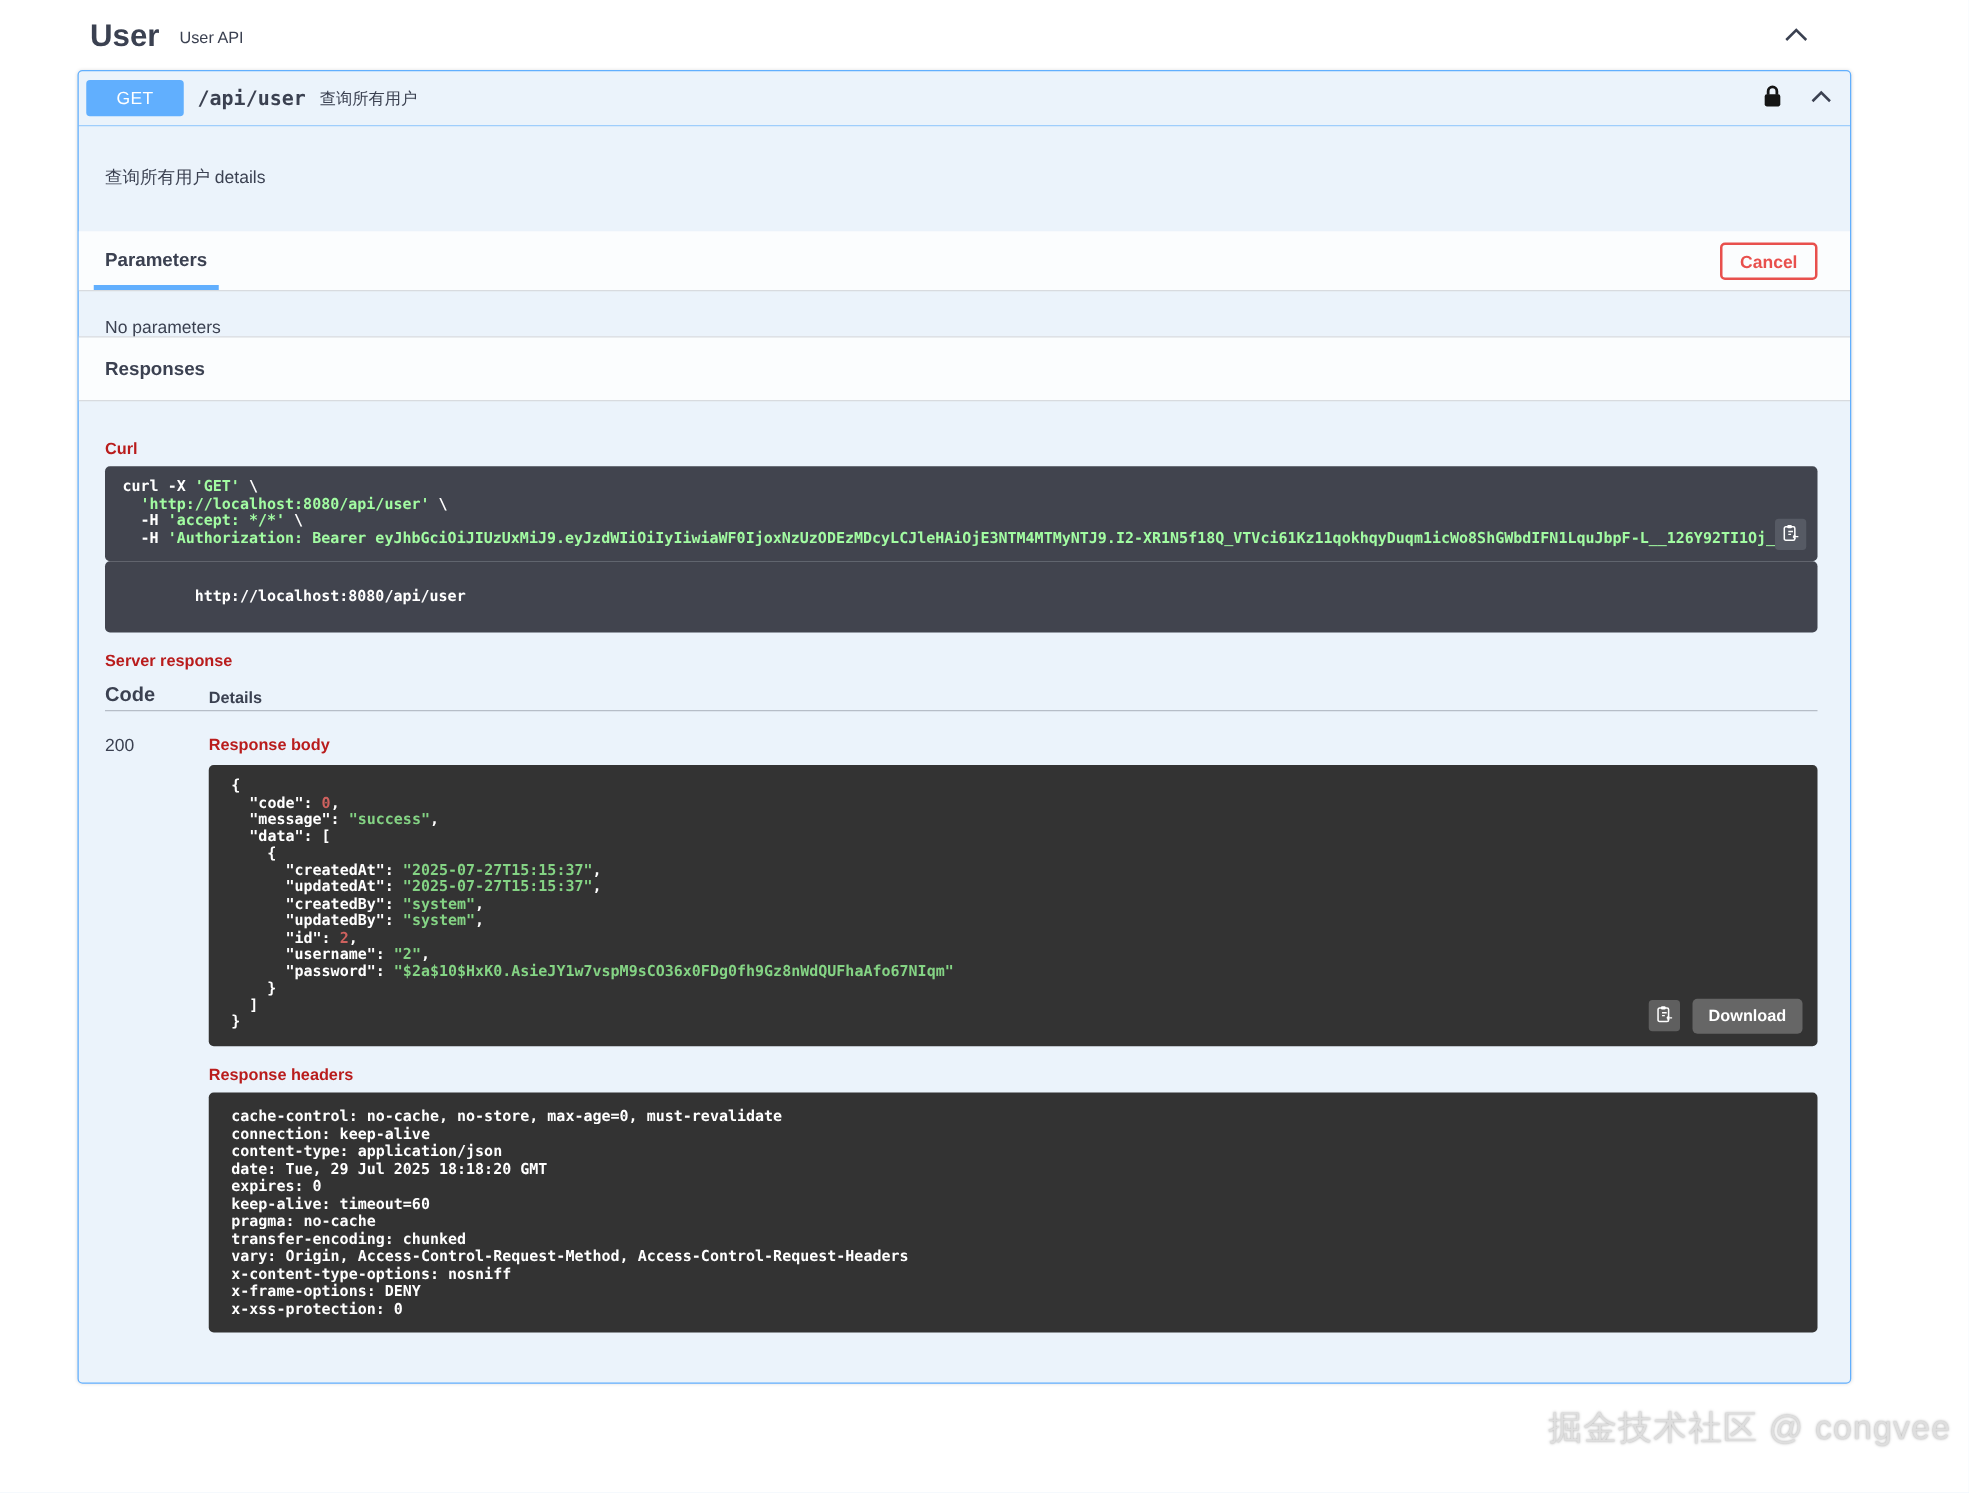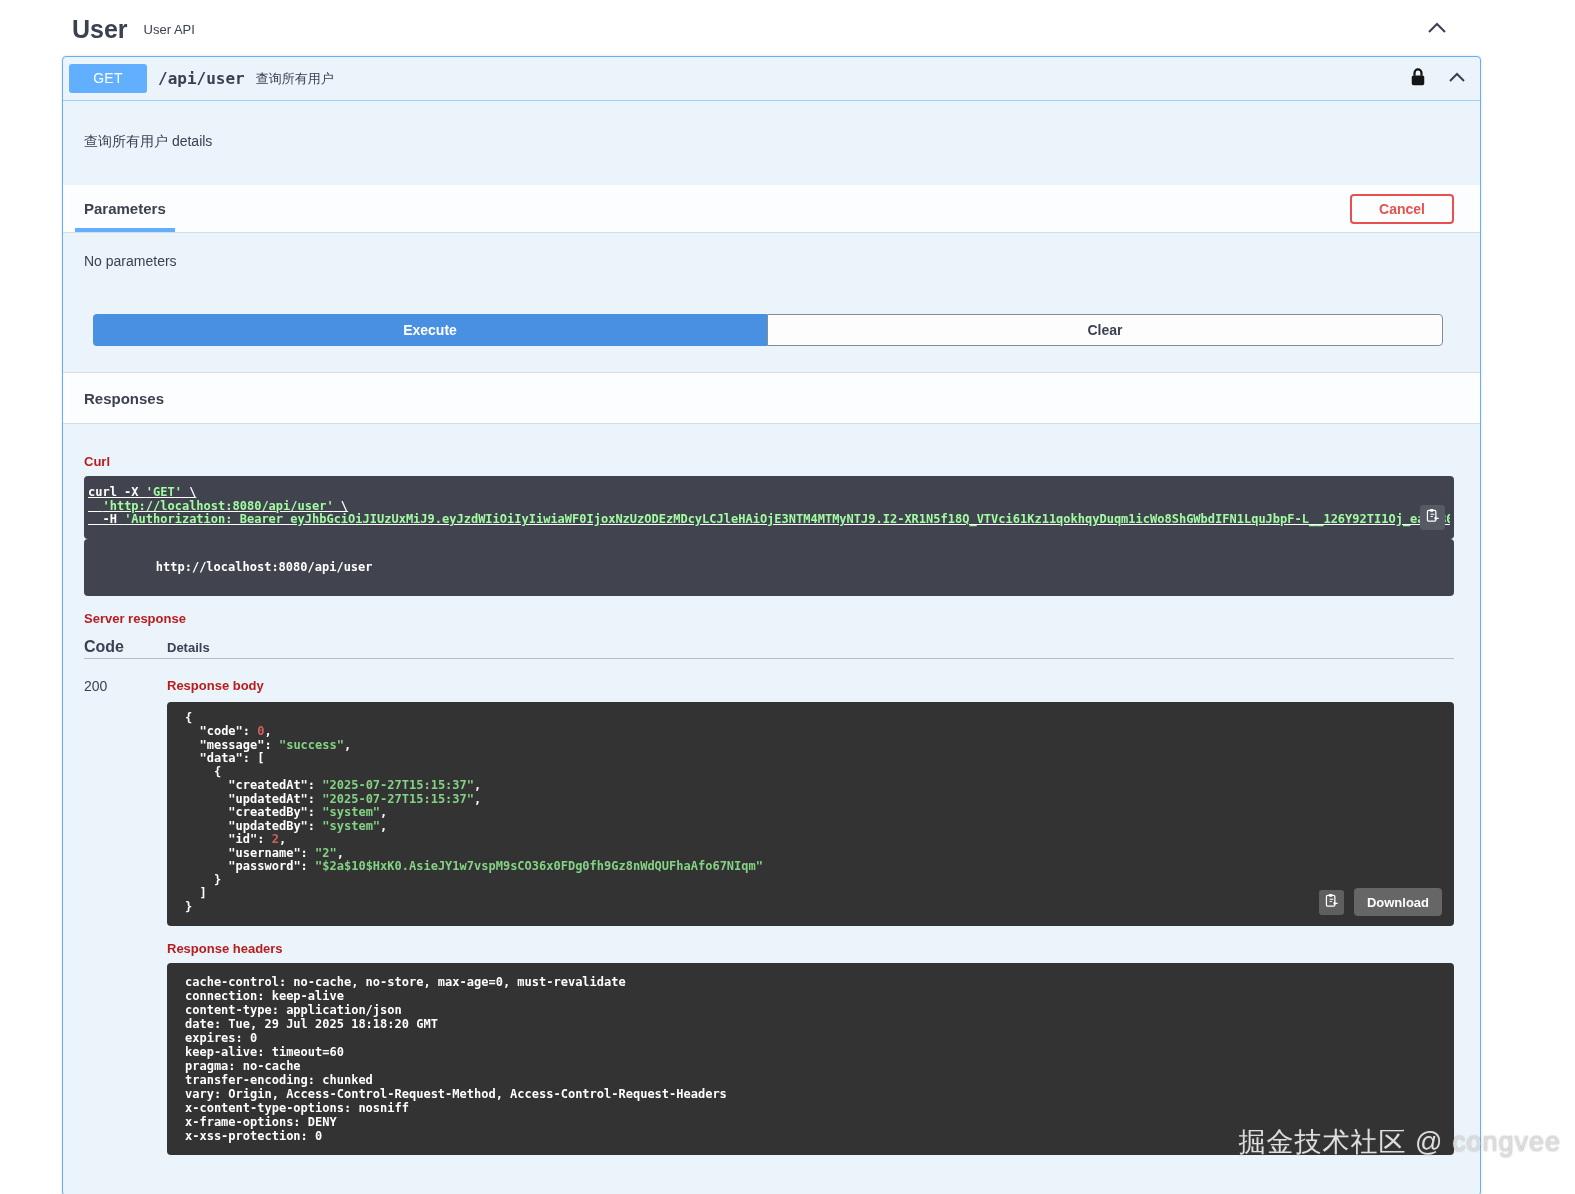--- a/index.html
+++ b/index.html
@@ -39,21 +39,21 @@
     display:flex; align-items:center; position:relative;
     background:rgba(255,255,255,.8);
     border-bottom:1px solid rgba(59,65,81,.18);
     height:48px; padding:0 26px 0 21px;
   }
   .row-header h4 { margin:0; font-size:15px; font-weight:700; color:#3b4151; }
   .tab { position:relative; display:inline-block; }
   .tab::after { content:""; position:absolute; left:-9px; right:-9px; bottom:-15px; height:4px; background:#61affe; }
   .cancel-btn {
     margin-left:auto; background:transparent; border:2px solid #e8504d; color:#e8504d;
-    font-weight:700; font-size:14px; border-radius:4px; padding:5px 27px; cursor:pointer;
+    font-weight:700; font-size:14px; border-radius:4px; padding:5px 14px; cursor:pointer;
     font-family:"Liberation Sans", sans-serif;
   }
   .params-body { padding:20px 21px 0; font-size:14px; color:#3b4151; }
   .execute-wrapper { display:flex; margin:45px 37px 0 30px; padding-bottom:26px; }
   .btn-execute {
     flex:1; height:32px; background:#4990e2; color:#fff; font-weight:700; font-size:14px;
     border:none; border-radius:4px 0 0 4px; cursor:pointer; font-family:"Liberation Sans", sans-serif;
   }
   .btn-clear {
     flex:1; height:32px; background:#fdfdfd; color:#3b4151; font-weight:700; font-size:14px;
@@ -64,21 +64,21 @@
   
   .responses-inner { padding:30px 26px 40px 21px; }
   .lbl { margin:0 0 7px; font-size:13px; font-weight:700; color:#b91c1c; }
   .lbl.mt14 { margin-top:14px; margin-bottom:6px; }
   .lbl.mt15 { margin-top:15px; }
 
   .codebox {
     background:#41444e; border-radius:4px; color:#fff; position:relative;
     font-family:"DejaVu Sans Mono", monospace; font-size:12px; font-weight:700;
   }
-  .curl-box { padding:10px 4px 12px;text-decoration:underline; }
+  .curl-box { padding:10px 14px 12px; }
   .curl-box .cl { line-height:13.5px; white-space:pre; overflow:hidden; }
   .url-box { padding:9px 14px; white-space:pre; line-height:13px; }
   .body-box, .headers-box { background:#333333; }
   .body-box { padding:10px 18px 12px; }
   .body-box .cl { line-height:13.5px; white-space:pre; }
   .headers-box { padding:12px 18px; height:192px; overflow:hidden; }
   .headers-box .cl { line-height:14px; white-space:pre; }
 
   .tok-k { color:#ffffff; font-weight:700; }
   .curl-box .tok-s { color:#a2fca2; }
@@ -157,36 +157,33 @@
 
     <div class="row-header">
       <h4 class="tab">Parameters</h4>
       <button class="cancel-btn">Cancel</button>
     </div>
 
     <div class="params-body">
       <div>No parameters</div>
     </div>
 
-    <div class="execute-wrapper">
-      <button class="btn-execute">Execute</button>
-      <button class="btn-clear">Clear</button>
-    </div>
 
     <div class="row-header responses-header">
       <h4>Responses</h4>
     </div>
 
     <div class="responses-inner">
 
       <h5 class="lbl">Curl</h5>
       <div class="codebox curl-box">
         <div>
             <div class="cl">curl -X <span class="tok-s">'GET'</span> \</div>
             <div class="cl">  <span class="tok-s">'http://localhost:8080/api/user'</span> \</div>
+            <div class="cl">  -H <span class="tok-s">'accept: */*'</span> \</div>
             <div class="cl">  -H <span class="tok-s">'Authorization: Bearer eyJhbGciOiJIUzUxMiJ9.eyJzdWIiOiIyIiwiaWF0IjoxNzUzODEzMDcyLCJleHAiOjE3NTM4MTMyNTJ9.I2-XR1N5f18Q_VTVci61Kz11qokhqyDuqm1icWo8ShGWbdIFN1LquJbpF-L__126Y92TI1Oj_ea1cB03ZK-Djw'</span></div>
           </div>
         <button class="copy-btn" aria-label="copy">
           <span>
             <svg width="15" height="15" viewBox="0 0 16 16">
                 <rect x="2.6" y="2.6" width="9" height="11.4" rx="1.3" fill="none" stroke="#fff" stroke-width="1.3"></rect>
                 <rect x="5.1" y="1.1" width="4" height="2.8" rx="0.9" fill="#fff"></rect>
                 <path d="M6 6.6 h4 M6 9 h2.4" stroke="#fff" stroke-width="1.1"></path>
                 <path d="M14.6 11 h-4.4 m0 0 l1.7 -1.7 m-1.7 1.7 l1.7 1.7" stroke="#fff" stroke-width="1.2" fill="none"></path>
               </svg>

